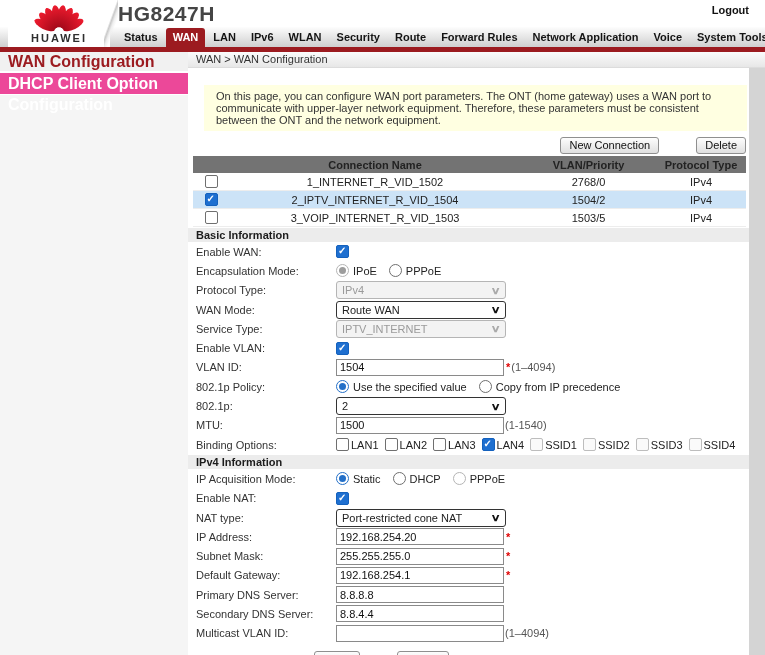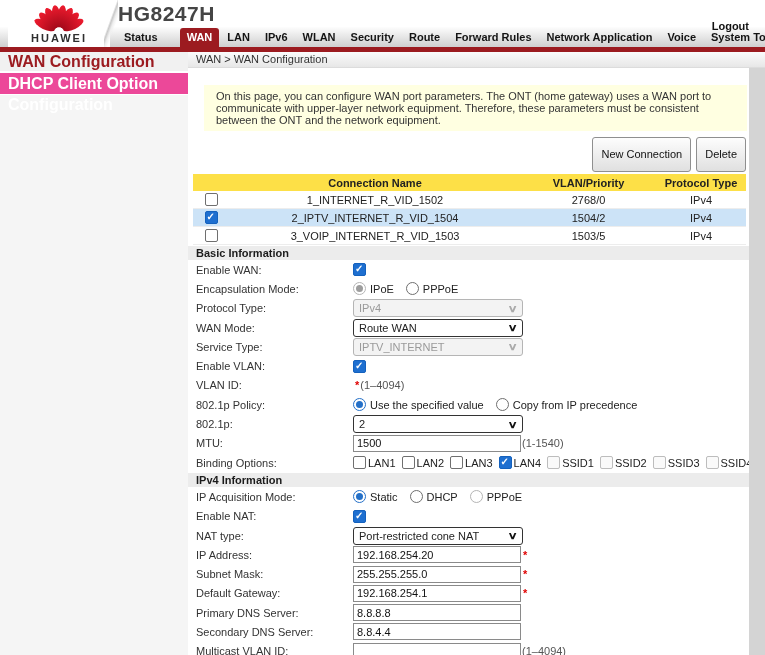--- a/index.html
+++ b/index.html
@@ -9,58 +9,58 @@
   
   .header { position:absolute; top:0; left:0; width:765px; height:47px; background:#fff; z-index:5; }
   .nav-strip { position:absolute; top:27px; left:0; width:765px; height:20px;
                background:linear-gradient(#fdfdfd,#cfcfcf); }
   .logo-block { position:absolute; top:0; left:8px; width:102px; height:47px; background:#fff; z-index:2; text-align:center; }
   .logo-block svg { display:block; margin:2px auto 0 auto; }
   .brand-text { font-weight:bold; font-size:11px; letter-spacing:2px; color:#2e2e2e; margin-top:-2px; }
   .diagonal { position:absolute; top:0; left:104px; width:14px; height:47px; z-index:3;
               background:linear-gradient(110deg, #fff 42%, #c9c9c9 48%, #efefef 56%, rgba(255,255,255,0) 66%); }
   .model-title { position:absolute; left:118px; top:2px; font-size:21px; font-weight:bold; color:#454545; z-index:4; letter-spacing:0.5px; }
-  .logout { position:absolute; right:16px; top:20px; font-size:11px; font-weight:bold; color:#111; z-index:4; cursor:pointer; }
+  .logout { position:absolute; right:16px; top:4px; font-size:11px; font-weight:bold; color:#111; z-index:4; cursor:pointer; }
   .tabs { position:absolute; left:117px; top:28px; height:19px; display:flex; align-items:flex-end; gap:1px; z-index:4; }
   .tab { font-size:11px; font-weight:bold; color:#141414; padding:3px 7px 4px 7px; cursor:pointer; white-space:nowrap; }
-  .tab.active { background:#9c1b20; color:#fff; border-radius:3px 3px 0 0;margin-left:14px; }
+  .tab.active { background:#9c1b20; color:#fff; border-radius:3px 3px 0 0; }
   .red-bar { position:absolute; top:47px; left:0; width:765px; height:5px; background:#9c1b20; z-index:5; }
 
   
   .sidebar { position:absolute; top:52px; left:0; width:188px; height:603px; background:#f5f5f5; }
   .side-item { font-size:16px; font-weight:bold; padding-left:8px; cursor:pointer; }
   .side-item.active { height:19px; line-height:19px; background:#f1f1f1; color:#9c1b20; border-bottom:2px solid #fff; }
   .side-group { background:#ec4899; border-bottom:1px solid #fff; }
   .side-group .side-item { height:21px; line-height:21px; color:#fff; }
 
   
   .breadcrumb { position:absolute; top:52px; left:188px; width:569px; height:15px; line-height:15px;
                 padding-left:8px; background:linear-gradient(#fbfbfb,#e7e7e7); border-bottom:1px solid #dcdcdc;
                 font-size:11px; color:#333; }
 
   
   .panel { position:absolute; top:68px; left:188px; width:561px; height:587px; background:#fff; overflow:hidden; }
 
   .notice { margin:17px 2px 0 16px; background:#ffffe1; padding:5px 12px; font-size:11px; line-height:12px; color:#333; }
 
   .toolbar { display:flex; justify-content:flex-end; gap:5px; margin:6px 3px 0 0; }
-  .btn { font-size:11px; font-family:inherit; color:#111; padding:10px 8px; background:linear-gradient(#fdfdfd,#e0e0e0);
-         border:1px solid #8f8f8f; border-radius:3px; cursor:pointer; line-height:13px; }
+  .btn { font-size:11px; font-family:inherit; color:#111; padding:1px 8px; background:linear-gradient(#fdfdfd,#e0e0e0);
+         border:1px solid #8f8f8f; border-radius:3px; cursor:pointer; line-height:13px;margin-left:32px; }
 
   table.conn { margin:2px 0 0 5px; border-collapse:collapse; font-size:11px; }
-  table.conn th { background:#fde047; font-weight:bold; height:17px; text-align:center; }
+  table.conn th { background:#737373; font-weight:bold; height:17px; text-align:center; }
   table.conn td { height:17px; text-align:center; border-bottom:1px solid #ededed; }
   table.conn tr.selected td { background:#cce3f7; }
   .col-cb { width:36px; } .col-name { width:292px; } .col-vlan { width:135px; } .col-proto { width:90px; }
 
   .section-band { margin-top:1px; height:14px; line-height:14px; padding-left:8px;
                   background:#ececec; font-weight:bold; color:#1c1c1c; font-size:11px; }
 
   .frow { display:flex; align-items:center; height:19.3px; padding-left:8px; font-size:11px; color:#222; }
-  .flabel { width:157px; flex-shrink:0; color:#333; }
+  .flabel { width:140px; flex-shrink:0; color:#333; }
 
   .ipt { width:160px; height:13px; border:1px solid #8a8a8a; font-size:11px; font-family:inherit;
          padding:1px 3px; color:#111; background:#fff; }
   .sel { width:158px; height:16px; border:1.5px solid #333; border-radius:3px; background:#fff;
          display:flex; align-items:center; justify-content:space-between; padding:0 5px; cursor:pointer; }
   .sel .chev { font-weight:bold; font-size:10px; color:#111; transform:scaleX(1.4); margin-right:1px; }
   .sel.disabled { border:1px solid #b5b5b5; background:#f3f3f3; color:#9a9a9a; cursor:default; }
   .sel.disabled .chev { color:#aaa; }
 
   .cb { width:11px; height:11px; border:1px solid #6f6f6f; border-radius:2px; background:#fff;
@@ -232,20 +232,21 @@
     </span>
   </div>
 
   <div class="frow">
     <span class="flabel">Enable VLAN:</span>
     <span class="cb checked"></span>
   </div>
 
   <div class="frow">
     <span class="flabel">VLAN ID:</span>
+    <input class="ipt" value="1504" style="">
     <span class="req">*</span>
       <span class="hint">(1–4094)</span>
   </div>
 
   <div class="frow">
     <span class="flabel">802.1p Policy:</span>
     <span class="opt">
         <span class="radio selected"></span>
         <span>Use the specified value</span>
       </span>

